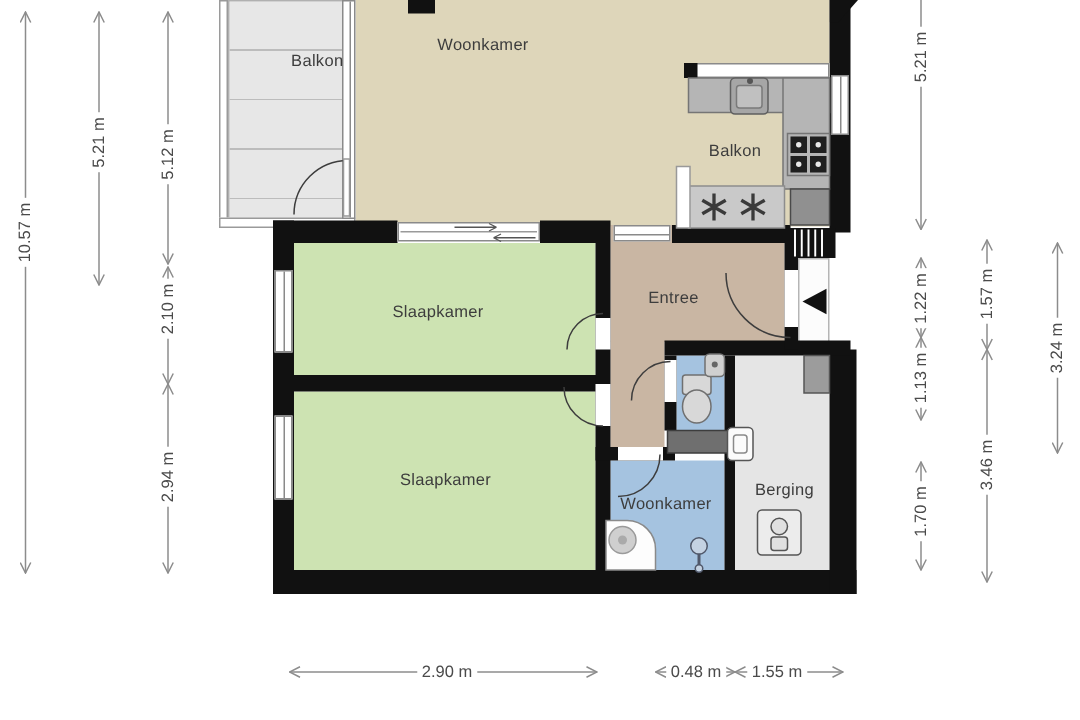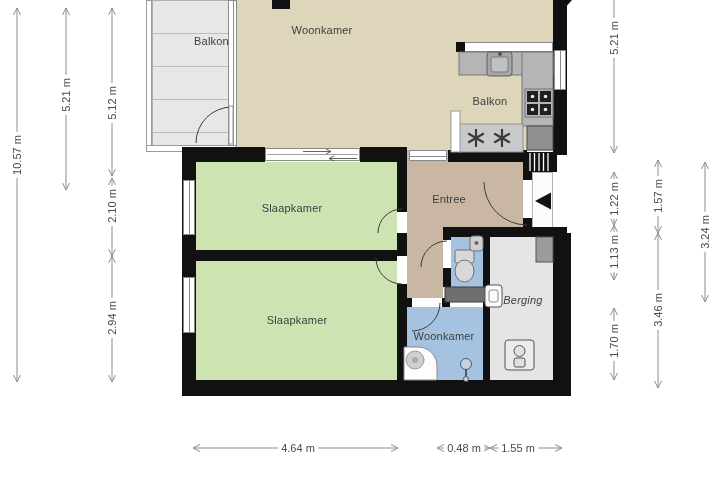--- a/index.html
+++ b/index.html
@@ -206,33 +206,33 @@
     </g>
   </svg>
 
   <div class="rlabel" style="left:322px;top:30px;">Woonkamer</div>
   <div class="rlabel" style="left:190px;top:41px;padding-left:43px;">Balkon</div>
   <div class="rlabel" style="left:490px;top:101px;">Balkon</div>
   <div class="rlabel" style="left:449px;top:199px;">Entree</div>
   <div class="rlabel" style="left:292px;top:208px;">Slaapkamer</div>
   <div class="rlabel" style="left:297px;top:320px;">Slaapkamer</div>
   <div class="rlabel" style="left:444px;top:336px;">Woonkamer</div>
-  <div class="rlabel" style="left:523px;top:300px;font-style:italic;">Berging</div>
+  <div class="rlabel" style="left:523px;top:327px;">Berging</div>
 
   <div class="dlabel v" style="left:17px;top:155px;">10.57 m</div>
   <div class="dlabel v" style="left:66px;top:95px;">5.21 m</div>
   <div class="dlabel v" style="left:112px;top:103px;">5.12 m</div>
   <div class="dlabel v" style="left:112px;top:206px;">2.10 m</div>
   <div class="dlabel v" style="left:112px;top:318px;">2.94 m</div>
 
   <div class="dlabel v" style="left:614px;top:38px;">5.21 m</div>
   <div class="dlabel v" style="left:614px;top:199px;">1.22 m</div>
   <div class="dlabel v" style="left:614px;top:252px;">1.13 m</div>
   <div class="dlabel v" style="left:614px;top:341px;">1.70 m</div>
   <div class="dlabel v" style="left:658px;top:196px;">1.57 m</div>
   <div class="dlabel v" style="left:658px;top:310px;">3.46 m</div>
   <div class="dlabel v" style="left:705px;top:232px;">3.24 m</div>
 
-  <div class="dlabel" style="left:298px;top:448px;">4.64 m</div>
+  <div class="dlabel" style="left:298px;top:448px;">2.90 m</div>
   <div class="dlabel" style="left:464px;top:448px;">0.48 m</div>
   <div class="dlabel" style="left:518px;top:448px;">1.55 m</div>
 
 </div>
 
 </body></html>

